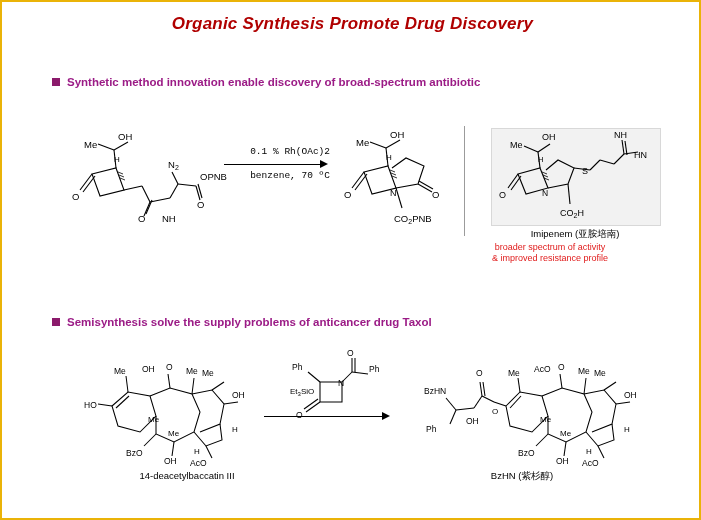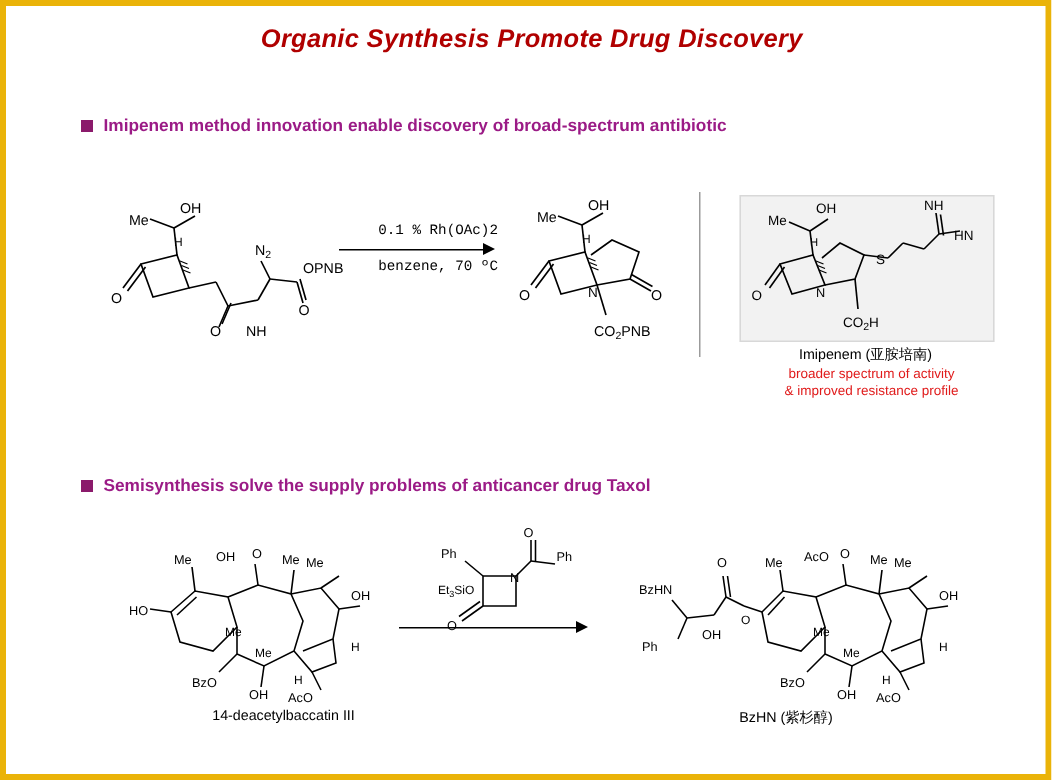--- a/index.html
+++ b/index.html
@@ -10,21 +10,21 @@
     width: 701px;
     height: 520px;
     background: #ffffff;
     font-family: "Liberation Sans", sans-serif;
     position: relative;
     overflow: hidden;
   }
   .slide {
     position: absolute;
     inset: 0;
-    border: 4px solid #eab308;
+    border: 2px solid #eab308;
     box-sizing: border-box;
   }
   .title {
     position: absolute;
     top: 12px;
     left: 0;
     width: 701px;
     text-align: center;
     color: #b00000;
     font-weight: bold;
@@ -73,21 +73,21 @@
     text-align: center;
     font-size: 9.5px;
     color: #000;
   }
   .caption.red {
     color: #e01b1b;
     font-size: 9px;
     line-height: 11px;
   }
   #imipenem-name { top: 226px; left: 489px; width: 168px; }
-  #imipenem-desc { top: 240px; left: 493px; width: 168px; }
+  #imipenem-desc { top: 240px; left: 464px; width: 168px; }
   #label-baccatin { top: 468px; left: 40px; width: 290px; }
   #label-taxol { top: 468px; left: 400px; width: 240px; }
 
   .cond {
     position: absolute;
     text-align: right;
     font-size: 9.5px;
     color: #000;
     font-family: Liberation Mono, monospace;
   }
@@ -124,21 +124,21 @@
 </style>
 </head>
 <body>
 
 <div class="slide">
 
   <div class="title">Organic Synthesis Promote Drug Discovery</div>
 
   <div class="bullet" id="bullet1">
     <span class="sq"></span>
-    <span class="btext">Imipenem method innovation enable discovery of broad-spectrum antibiotic</span>
+    <span class="btext">Synthetic method innovation enable discovery of broad-spectrum antibiotic</span>
   </div>
 
   <div class="bullet" id="bullet2">
     <span class="sq"></span>
     <span class="btext">Semisynthesis solve the supply problems of anticancer drug Taxol</span>
   </div>
 
   <div class="struct" id="struct-carbapenem">
     <svg width="175" height="100" viewBox="0 0 175 100">
       <g stroke="#000" stroke-width="1.1" fill="none">

